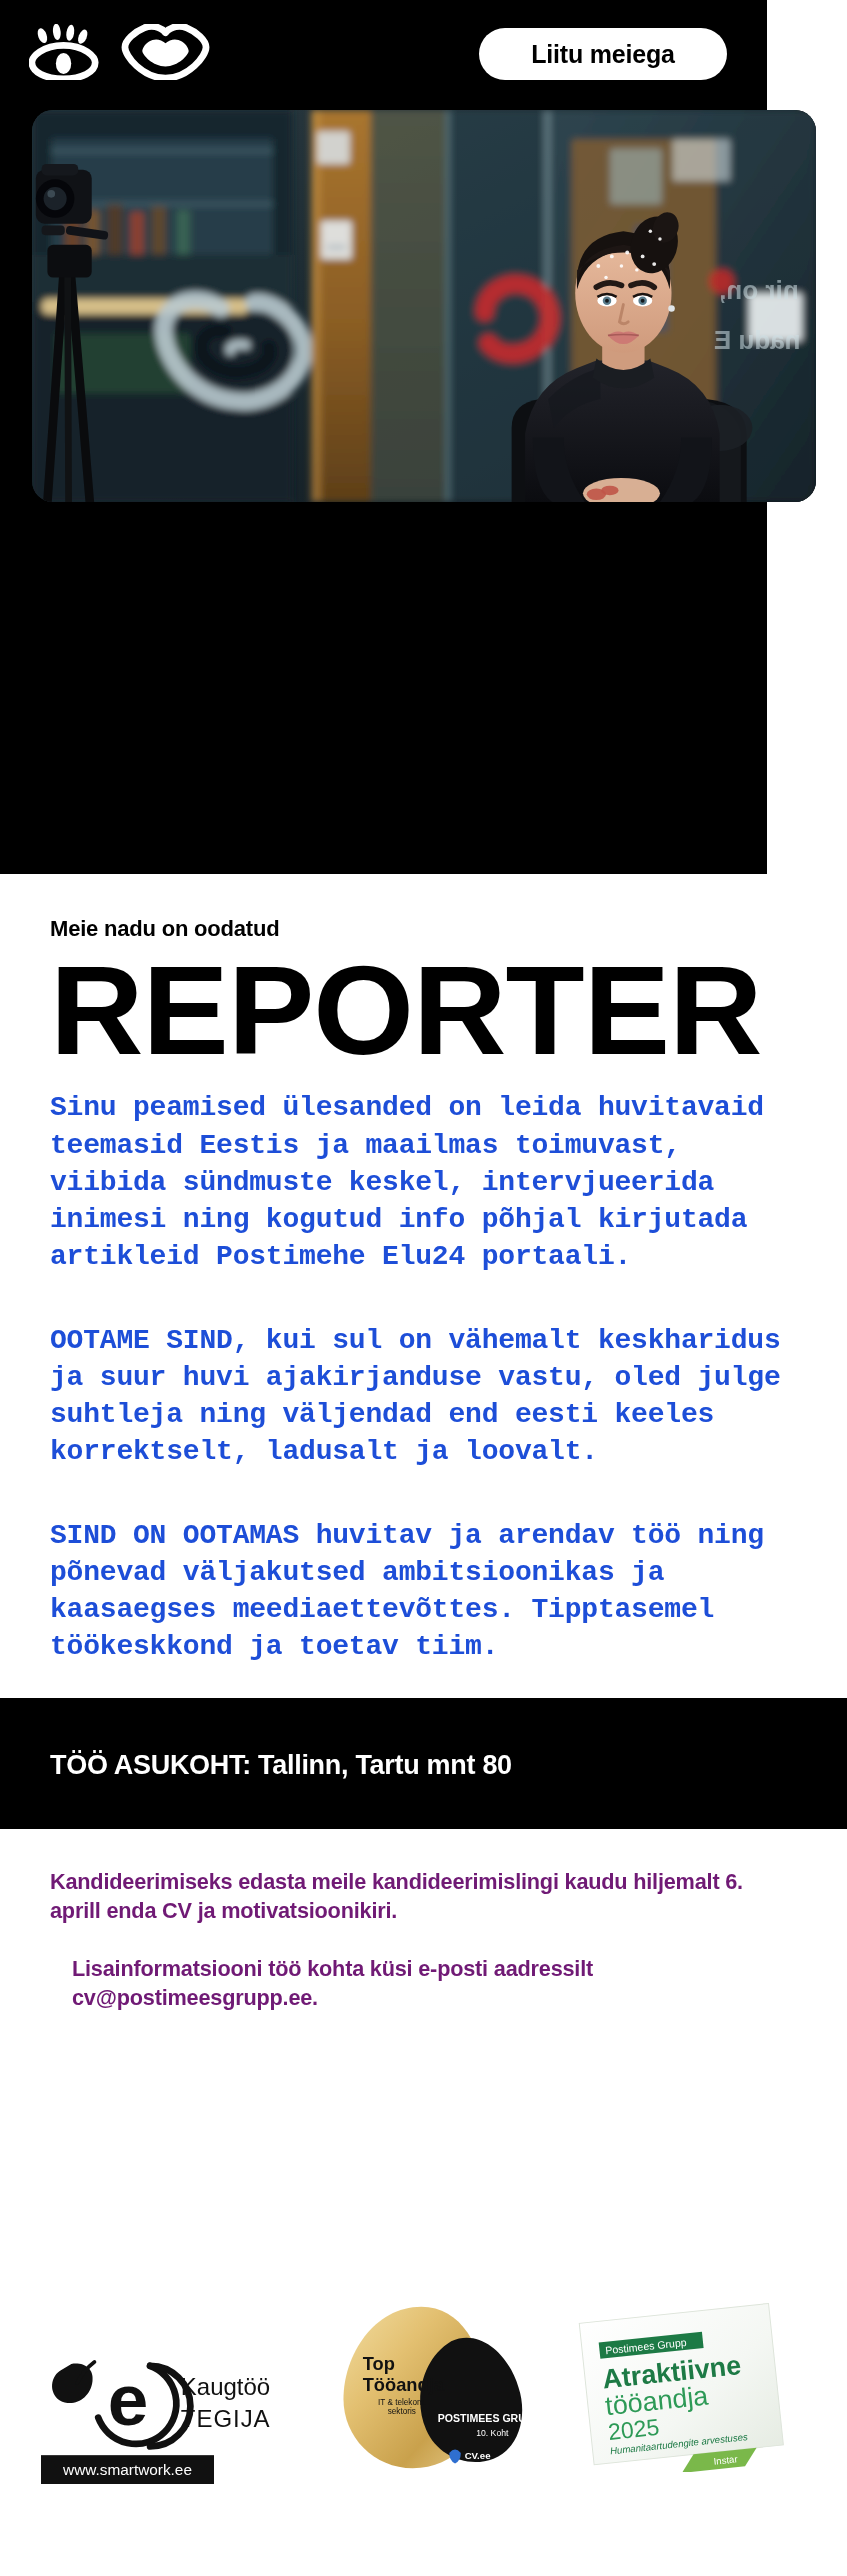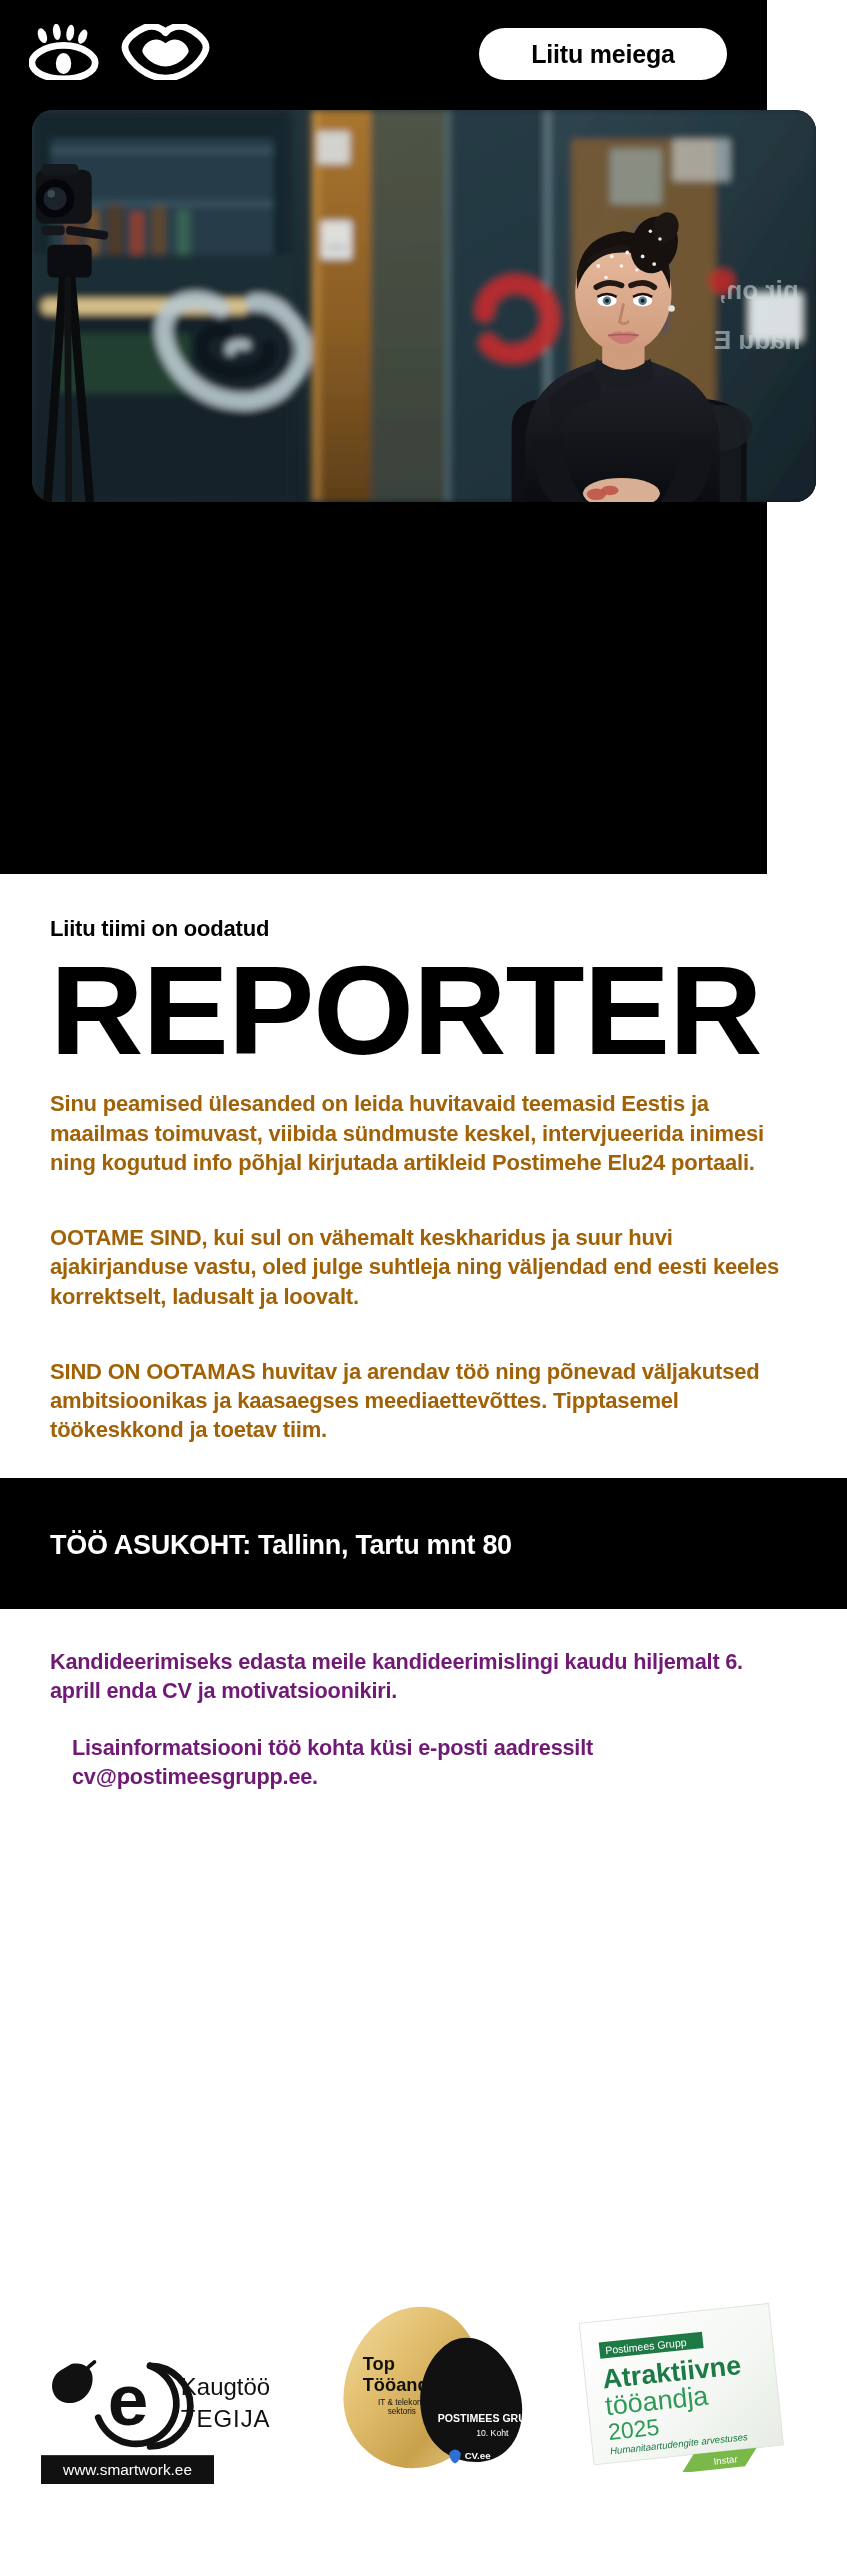--- a/index.html
+++ b/index.html
@@ -85,27 +85,28 @@
     font-size: 127px;
     line-height: 0.92;
     letter-spacing: -1px;
     color: #000;
     transform: scaleX(1.02);
     transform-origin: left center;
     margin: 0 0 21px 0;
     white-space: nowrap;
   }
   .para {
-    font-size: 22px;
+    font-size: 28px;
     font-weight: 700;
     line-height: 1.33;
-    color: #a16207;
+    color: #1d4ed8;
     letter-spacing: -0.2px;
     margin-bottom: 46px;
     max-width: 751px;
+    font-family: Liberation Mono, monospace;
   }
   .para:last-child { margin-bottom: 12px; }
 
   
   .band {
     background: #000000;
     color: #ffffff;
     margin-top: 33px;
     padding: 52px 50px 48px 50px;
   }
@@ -363,21 +364,21 @@
 
           <circle cx="664" cy="206" r="3.4" fill="#dfe5e8"></circle>
         </g>
 
         <rect width="814" height="407" fill="url(#vig)" opacity="0"></rect>
       </svg>
     </div>
   </div>
 
   <div class="body-sec">
-    <div class="eyebrow">Liitu tiimi on oodatud</div>
+    <div class="eyebrow">Meie nadu on oodatud</div>
     <h1 class="headline">REPORTER</h1>
 
     <p class="para">Sinu peamised ülesanded on leida huvitavaid teemasid Eestis ja maailmas toimuvast, viibida sündmuste keskel, intervjueerida inimesi ning kogutud info põhjal kirjutada artikleid Postimehe Elu24 portaali.</p>
     <p class="para">OOTAME SIND, kui sul on vähemalt keskharidus ja suur huvi ajakirjanduse vastu, oled julge suhtleja ning väljendad end eesti keeles korrektselt, ladusalt ja loovalt.</p>
     <p class="para">SIND ON OOTAMAS huvitav ja arendav töö ning põnevad väljakutsed ambitsioonikas ja kaasaegses meediaettevõttes. Tipptasemel töökeskkond ja toetav tiim.</p>
   </div>
 
   <div class="band">
     <div class="band-line">TÖÖ ASUKOHT: Tallinn, Tartu mnt 80</div>
   </div>

